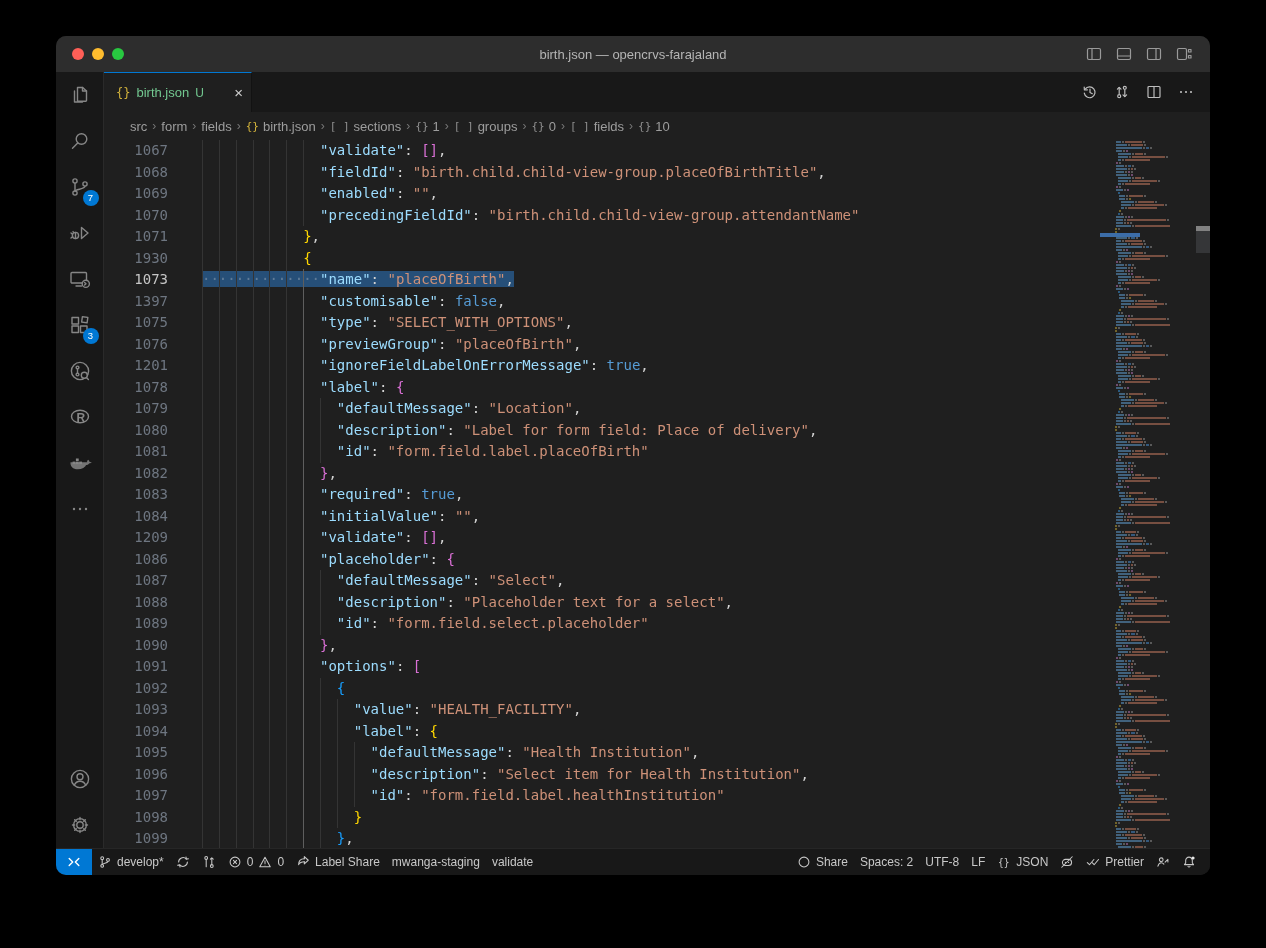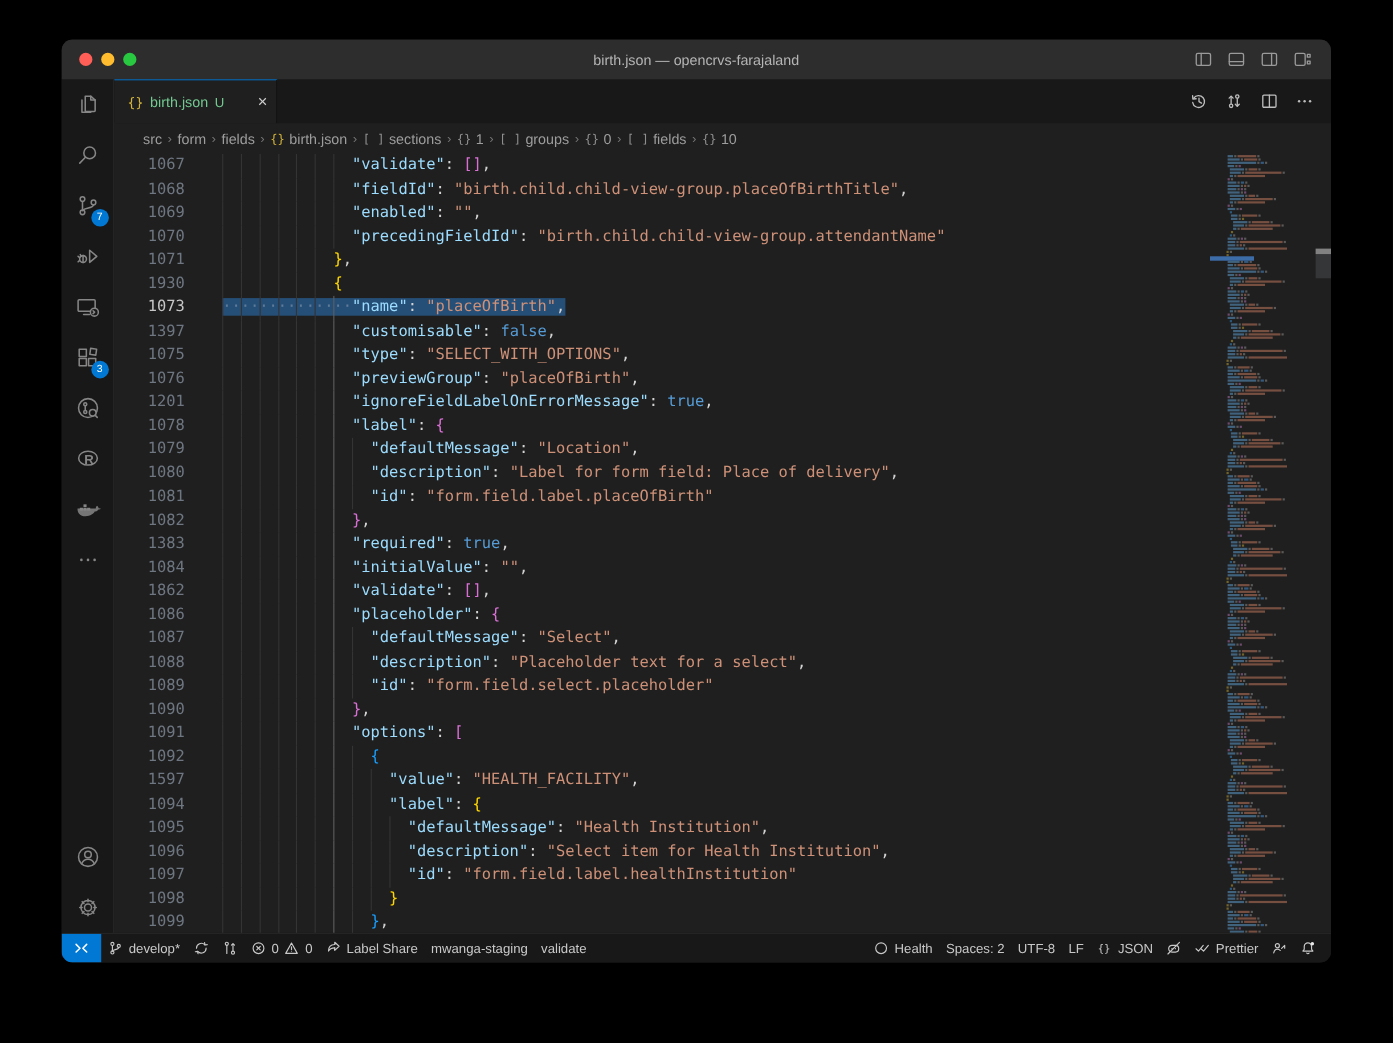--- a/index.html
+++ b/index.html
@@ -377,29 +377,29 @@
             </div>
             <div class="row">
               <div class="ln">1081</div>
               <div class="lt"><span class="guide" style="left: 0ch;"></span><span class="guide" style="left: 2ch;"></span><span class="guide" style="left: 4ch;"></span><span class="guide" style="left: 6ch;"></span><span class="guide" style="left: 8ch;"></span><span class="guide" style="left: 10ch;"></span><span class="guide bright" style="left: 12ch;"></span><span class="guide" style="left: 14ch;"></span>                <span class="tk-key">"id"</span><span class="tk-punc">: </span><span class="tk-str">"form.field.label.placeOfBirth"</span></div>
             </div>
             <div class="row">
               <div class="ln">1082</div>
               <div class="lt"><span class="guide" style="left: 0ch;"></span><span class="guide" style="left: 2ch;"></span><span class="guide" style="left: 4ch;"></span><span class="guide" style="left: 6ch;"></span><span class="guide" style="left: 8ch;"></span><span class="guide" style="left: 10ch;"></span><span class="guide bright" style="left: 12ch;"></span>              <span class="tk-b2">}</span><span class="tk-punc">,</span></div>
             </div>
             <div class="row">
-              <div class="ln">1383</div>
+              <div class="ln">1083</div>
               <div class="lt"><span class="guide" style="left: 0ch;"></span><span class="guide" style="left: 2ch;"></span><span class="guide" style="left: 4ch;"></span><span class="guide" style="left: 6ch;"></span><span class="guide" style="left: 8ch;"></span><span class="guide" style="left: 10ch;"></span><span class="guide bright" style="left: 12ch;"></span>              <span class="tk-key">"required"</span><span class="tk-punc">: </span><span class="tk-kw">true</span><span class="tk-punc">,</span></div>
             </div>
             <div class="row">
               <div class="ln">1084</div>
               <div class="lt"><span class="guide" style="left: 0ch;"></span><span class="guide" style="left: 2ch;"></span><span class="guide" style="left: 4ch;"></span><span class="guide" style="left: 6ch;"></span><span class="guide" style="left: 8ch;"></span><span class="guide" style="left: 10ch;"></span><span class="guide bright" style="left: 12ch;"></span>              <span class="tk-key">"initialValue"</span><span class="tk-punc">: </span><span class="tk-str">""</span><span class="tk-punc">,</span></div>
             </div>
             <div class="row">
-              <div class="ln">1862</div>
+              <div class="ln">1209</div>
               <div class="lt"><span class="guide" style="left: 0ch;"></span><span class="guide" style="left: 2ch;"></span><span class="guide" style="left: 4ch;"></span><span class="guide" style="left: 6ch;"></span><span class="guide" style="left: 8ch;"></span><span class="guide" style="left: 10ch;"></span><span class="guide bright" style="left: 12ch;"></span>              <span class="tk-key">"validate"</span><span class="tk-punc">: </span><span class="tk-b2">[]</span><span class="tk-punc">,</span></div>
             </div>
             <div class="row">
               <div class="ln">1086</div>
               <div class="lt"><span class="guide" style="left: 0ch;"></span><span class="guide" style="left: 2ch;"></span><span class="guide" style="left: 4ch;"></span><span class="guide" style="left: 6ch;"></span><span class="guide" style="left: 8ch;"></span><span class="guide" style="left: 10ch;"></span><span class="guide bright" style="left: 12ch;"></span>              <span class="tk-key">"placeholder"</span><span class="tk-punc">: </span><span class="tk-b2">{</span></div>
             </div>
             <div class="row">
               <div class="ln">1087</div>
               <div class="lt"><span class="guide" style="left: 0ch;"></span><span class="guide" style="left: 2ch;"></span><span class="guide" style="left: 4ch;"></span><span class="guide" style="left: 6ch;"></span><span class="guide" style="left: 8ch;"></span><span class="guide" style="left: 10ch;"></span><span class="guide bright" style="left: 12ch;"></span><span class="guide" style="left: 14ch;"></span>                <span class="tk-key">"defaultMessage"</span><span class="tk-punc">: </span><span class="tk-str">"Select"</span><span class="tk-punc">,</span></div>
             </div>
@@ -417,21 +417,21 @@
             </div>
             <div class="row">
               <div class="ln">1091</div>
               <div class="lt"><span class="guide" style="left: 0ch;"></span><span class="guide" style="left: 2ch;"></span><span class="guide" style="left: 4ch;"></span><span class="guide" style="left: 6ch;"></span><span class="guide" style="left: 8ch;"></span><span class="guide" style="left: 10ch;"></span><span class="guide bright" style="left: 12ch;"></span>              <span class="tk-key">"options"</span><span class="tk-punc">: </span><span class="tk-b2">[</span></div>
             </div>
             <div class="row">
               <div class="ln">1092</div>
               <div class="lt"><span class="guide" style="left: 0ch;"></span><span class="guide" style="left: 2ch;"></span><span class="guide" style="left: 4ch;"></span><span class="guide" style="left: 6ch;"></span><span class="guide" style="left: 8ch;"></span><span class="guide" style="left: 10ch;"></span><span class="guide bright" style="left: 12ch;"></span><span class="guide" style="left: 14ch;"></span>                <span class="tk-b3">{</span></div>
             </div>
             <div class="row">
-              <div class="ln">1597</div>
+              <div class="ln">1093</div>
               <div class="lt"><span class="guide" style="left: 0ch;"></span><span class="guide" style="left: 2ch;"></span><span class="guide" style="left: 4ch;"></span><span class="guide" style="left: 6ch;"></span><span class="guide" style="left: 8ch;"></span><span class="guide" style="left: 10ch;"></span><span class="guide bright" style="left: 12ch;"></span><span class="guide" style="left: 14ch;"></span><span class="guide" style="left: 16ch;"></span>                  <span class="tk-key">"value"</span><span class="tk-punc">: </span><span class="tk-str">"HEALTH_FACILITY"</span><span class="tk-punc">,</span></div>
             </div>
             <div class="row">
               <div class="ln">1094</div>
               <div class="lt"><span class="guide" style="left: 0ch;"></span><span class="guide" style="left: 2ch;"></span><span class="guide" style="left: 4ch;"></span><span class="guide" style="left: 6ch;"></span><span class="guide" style="left: 8ch;"></span><span class="guide" style="left: 10ch;"></span><span class="guide bright" style="left: 12ch;"></span><span class="guide" style="left: 14ch;"></span><span class="guide" style="left: 16ch;"></span>                  <span class="tk-key">"label"</span><span class="tk-punc">: </span><span class="tk-b1">{</span></div>
             </div>
             <div class="row">
               <div class="ln">1095</div>
               <div class="lt"><span class="guide" style="left: 0ch;"></span><span class="guide" style="left: 2ch;"></span><span class="guide" style="left: 4ch;"></span><span class="guide" style="left: 6ch;"></span><span class="guide" style="left: 8ch;"></span><span class="guide" style="left: 10ch;"></span><span class="guide bright" style="left: 12ch;"></span><span class="guide" style="left: 14ch;"></span><span class="guide" style="left: 16ch;"></span><span class="guide" style="left: 18ch;"></span>                    <span class="tk-key">"defaultMessage"</span><span class="tk-punc">: </span><span class="tk-str">"Health Institution"</span><span class="tk-punc">,</span></div>
             </div>
@@ -2017,21 +2017,21 @@
         </div>
       </div>
     <div class="sb-flex"></div>
     <div class="sb-group pad-r">
         <div class="sb-item">
           <span class="ic">
             <svg viewBox="0 0 16 16" fill="none" stroke="currentColor" stroke-width="1.2" stroke-linecap="round" stroke-linejoin="round">
               <circle cx="8" cy="8" r="5.6"></circle>
             </svg>
           </span>
-          <span>Health</span>
+          <span>Share</span>
         </div>
         <div class="sb-item">
           <span>Spaces: 2</span>
         </div>
         <div class="sb-item">
           <span>UTF-8</span>
         </div>
         <div class="sb-item">
           <span>LF</span>
         </div>

